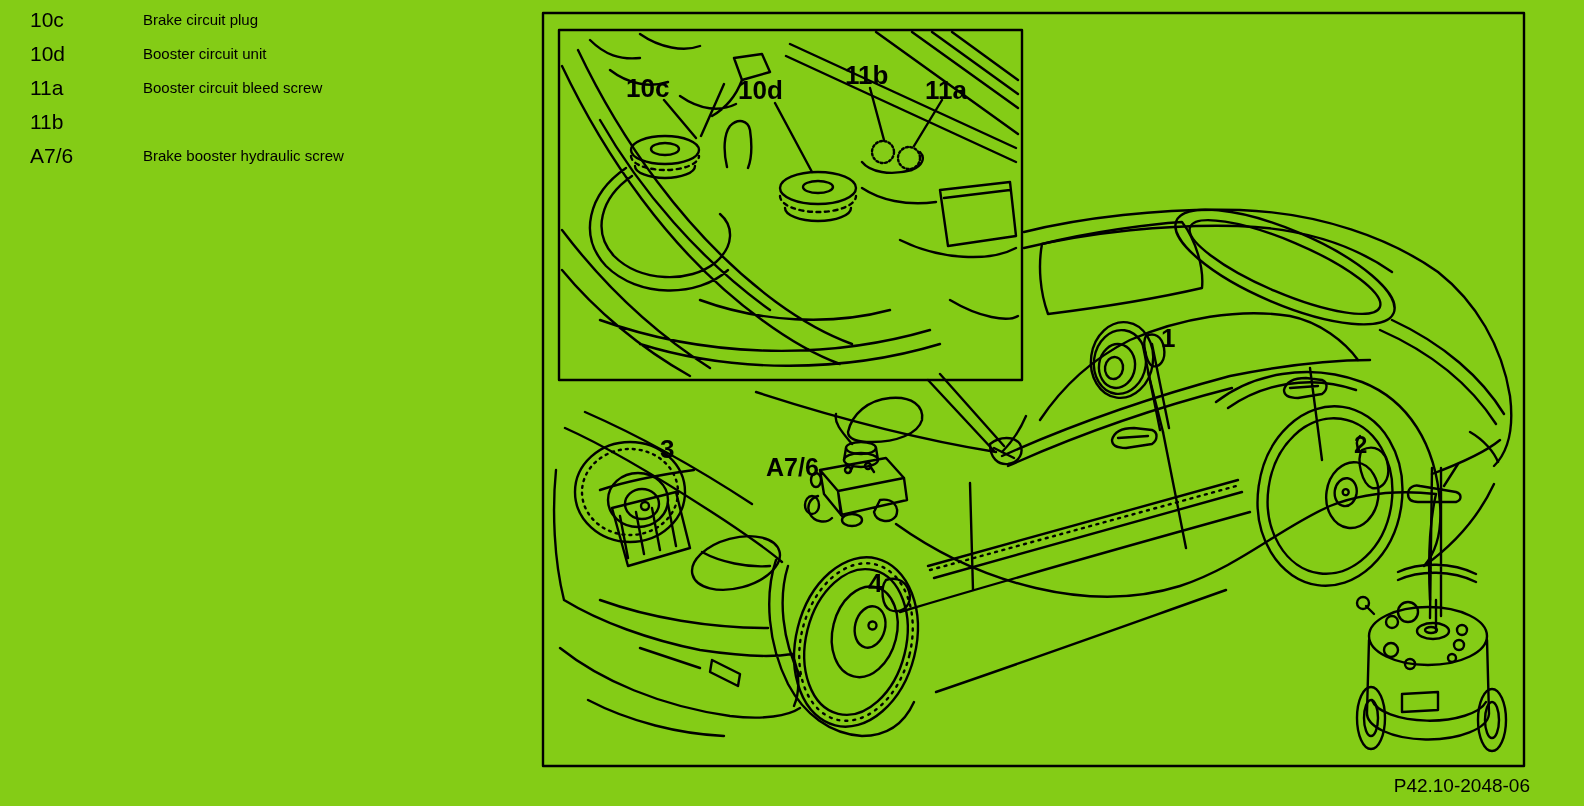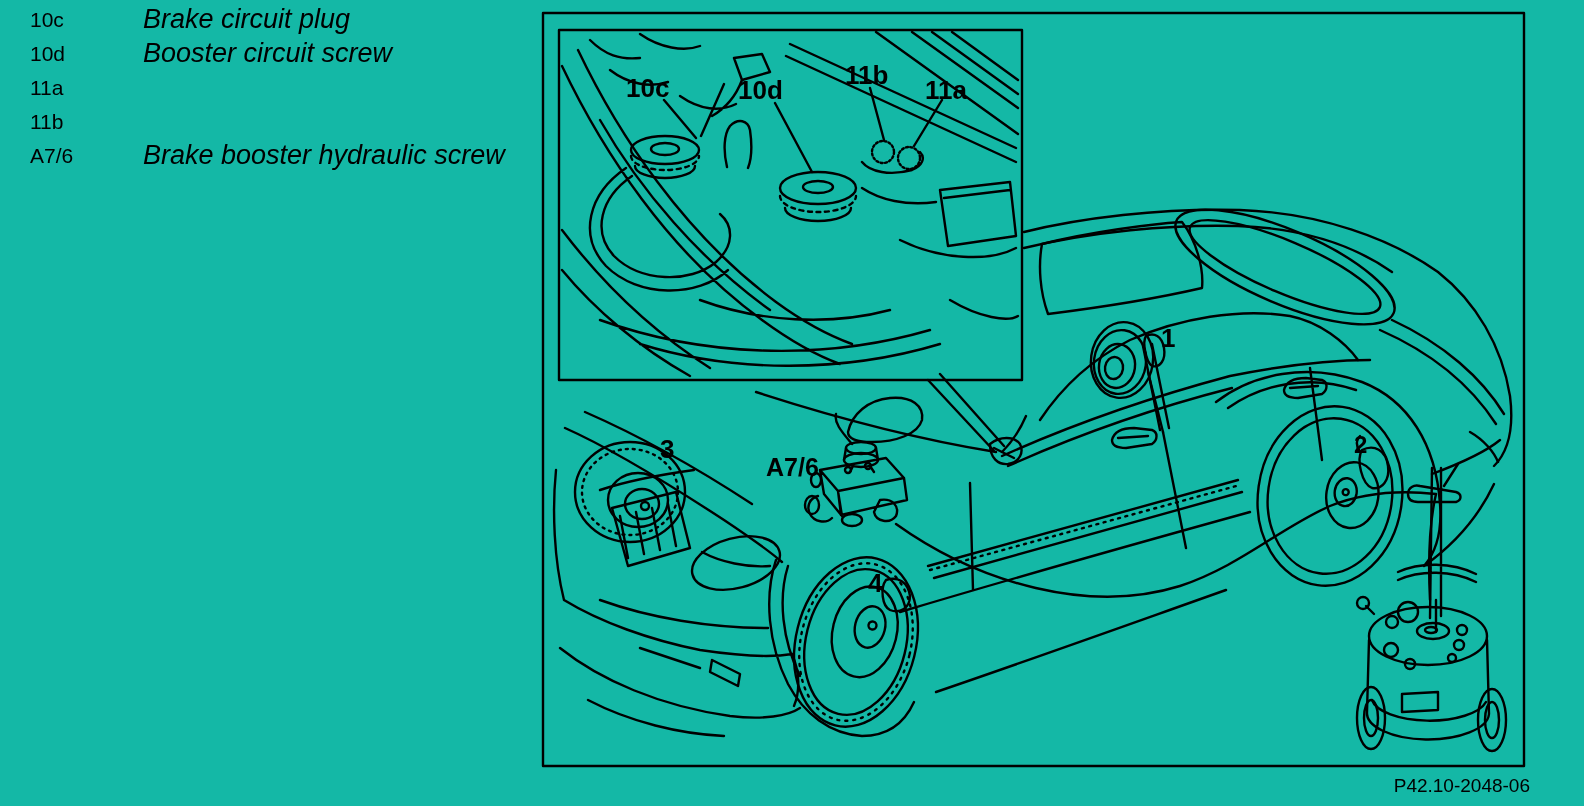--- a/index.html
+++ b/index.html
@@ -1,53 +1,54 @@
 <!DOCTYPE html>
 <html><head>
 <meta charset="utf-8">
 <style>
   html,body{margin:0;padding:0;background:#ffffff;}
   .stage{
     position:relative;
     width:1584px;height:806px;
-    background:#14b8a6;
+    background:#84cc16;
     font-family:"Liberation Sans", sans-serif;
     color:#000;
     overflow:hidden;
   }
   .legend{
     position:absolute;left:30px;top:8px;
   }
   .legend-row{display:flex;margin-bottom:11px;}
   .legend-code{width:113px;font-size:21px;line-height:23px;}
-  .legend-desc{font-size:27px;line-height:23px;font-style:italic;}
+  .legend-desc{font-size:15px;line-height:23px;}
   svg{position:absolute;left:0;top:0;}
   svg path, svg ellipse, svg line, svg circle, svg rect{
     fill:none;stroke:#000;stroke-width:2.4;stroke-linecap:round;stroke-linejoin:round;
   }
   svg text{fill:#000;stroke:none;font-family:"Liberation Sans", sans-serif;}
   .callout{font-size:26px;font-weight:bold;}
   .caption{font-size:19px;font-weight:normal;}
 </style>
 </head>
 <body>
 
 <div class="stage">
 
   <div class="legend">
     <div class="legend-row">
       <div class="legend-code">10c</div>
       <div class="legend-desc">Brake circuit plug</div>
     </div>
     <div class="legend-row">
       <div class="legend-code">10d</div>
-      <div class="legend-desc">Booster circuit screw</div>
+      <div class="legend-desc">Booster circuit unit</div>
     </div>
     <div class="legend-row">
       <div class="legend-code">11a</div>
+      <div class="legend-desc">Booster circuit bleed screw</div>
     </div>
     <div class="legend-row">
       <div class="legend-code">11b</div>
     </div>
     <div class="legend-row">
       <div class="legend-code">A7/6</div>
       <div class="legend-desc">Brake booster hydraulic screw</div>
     </div>
   </div>
 

